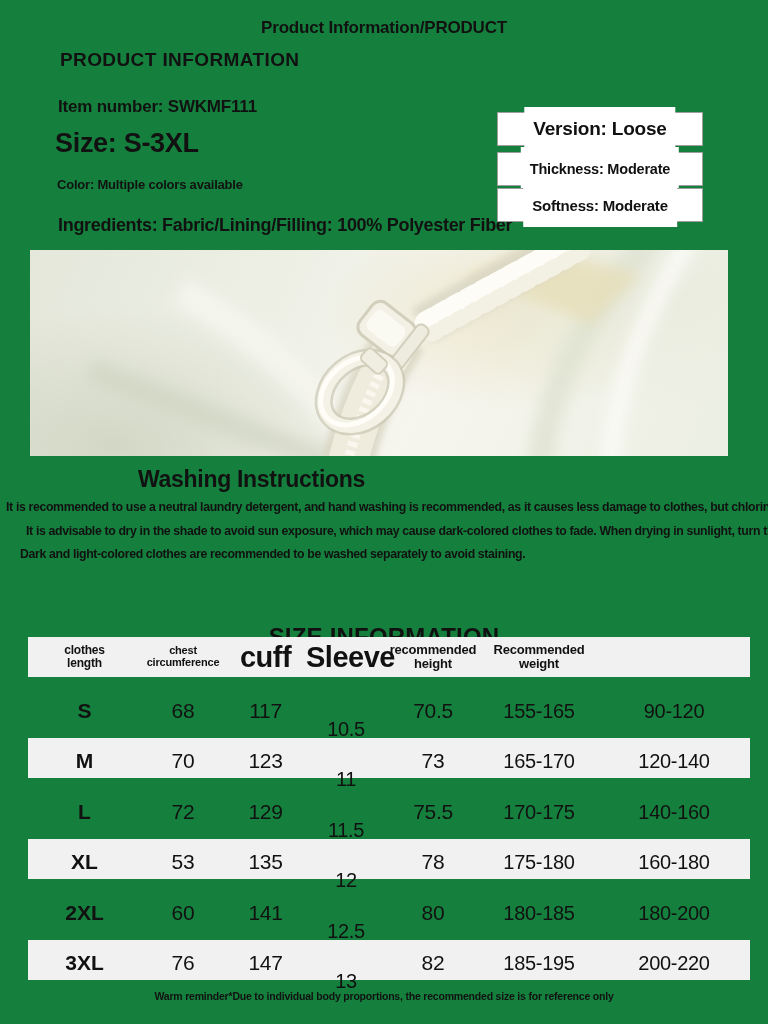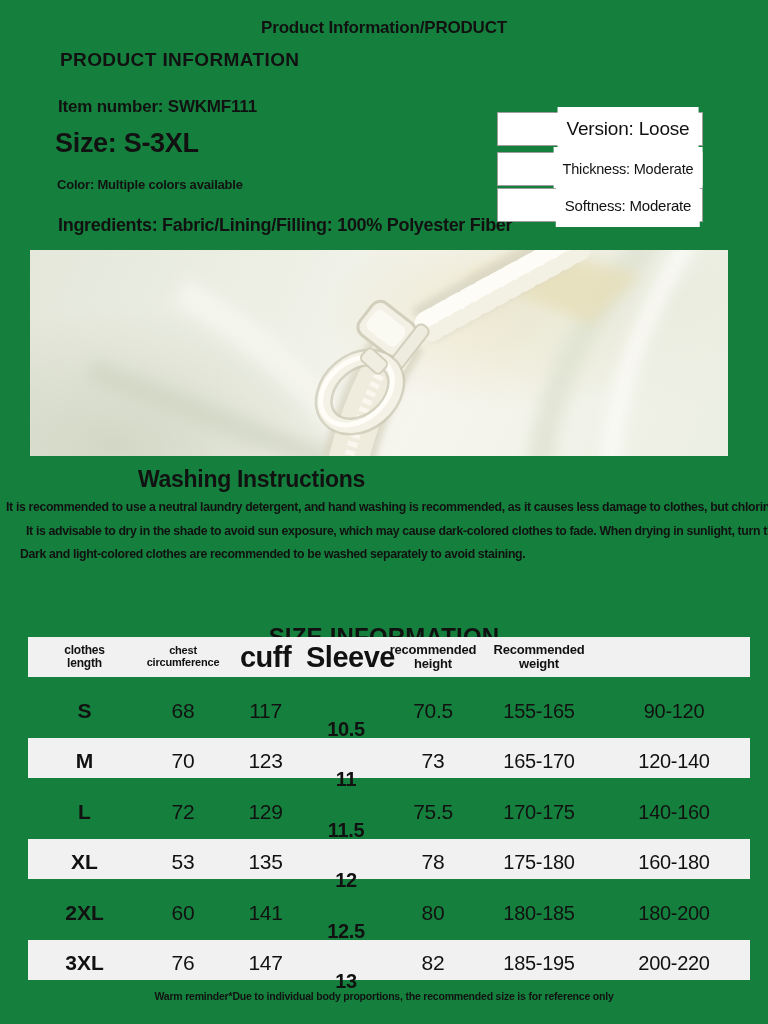--- a/index.html
+++ b/index.html
@@ -43,21 +43,21 @@
   
   .spec-box {
     position: absolute; left: 497px; width: 206px; height: 34px;
     border: 1px solid #9d9d9d; background: #fff;
   }
   .spec-box .spec-label {
     position: absolute; left: 50%; top: 50%;
     transform: translate(-50%, -50%);
     height: 44px; display: flex; align-items: center;
     background: #fff; padding: 0 9px; white-space: nowrap;
-    font-weight: 400; letter-spacing: -0.2px; margin-left: 28px;
+    font-weight: 700; letter-spacing: -0.2px;
   }
   #spec-box-0 { top: 112px; }
   #spec-box-1 { top: 152px; }
   #spec-box-2 { top: 188px; }
   #spec-box-0 .spec-label { font-size: 19px; }
   #spec-box-1 .spec-label { font-size: 14.5px; }
   #spec-box-2 .spec-label { font-size: 15px; }
 
   
   .product-photo {
@@ -96,21 +96,21 @@
     align-items: center;
   }
   .t-row.stripe { background: #f1f1f1; }
   .t-cell { text-align: center; line-height: 1.05; }
   .h-big   { font-size: 29px; font-weight: 700; letter-spacing: -0.5px; }
   .h-small { font-size: 12px; font-weight: 700; white-space: pre-line; letter-spacing: -0.2px; }
   .h-tiny  { font-size: 11px; font-weight: 700; white-space: pre-line; letter-spacing: -0.2px; text-align: center; }
   .h-mid   { font-size: 13px; font-weight: 700; letter-spacing: -0.2px; }
   .c-size  { font-size: 21px; font-weight: 700; }
   .c-num   { font-size: 21px; font-weight: 500; letter-spacing: -0.3px; }
-  .c-cuff  { font-size: 20px; font-weight: 700; transform: translateY(5px); letter-spacing: -0.3px; margin-top: 26px; }
+  .c-cuff  { font-size: 20px; font-weight: 400; transform: translateY(5px); letter-spacing: -0.3px; margin-top: 26px; }
   .c-range { font-size: 20px; font-weight: 500; letter-spacing: -0.3px; }
 
   .footnote {
     position: absolute; top: 990px; left: 0; width: 100%;
     text-align: center; font-size: 10.5px; font-weight: 700; letter-spacing: -0.2px;
   }
 </style>
 </head>
 <body>
 

